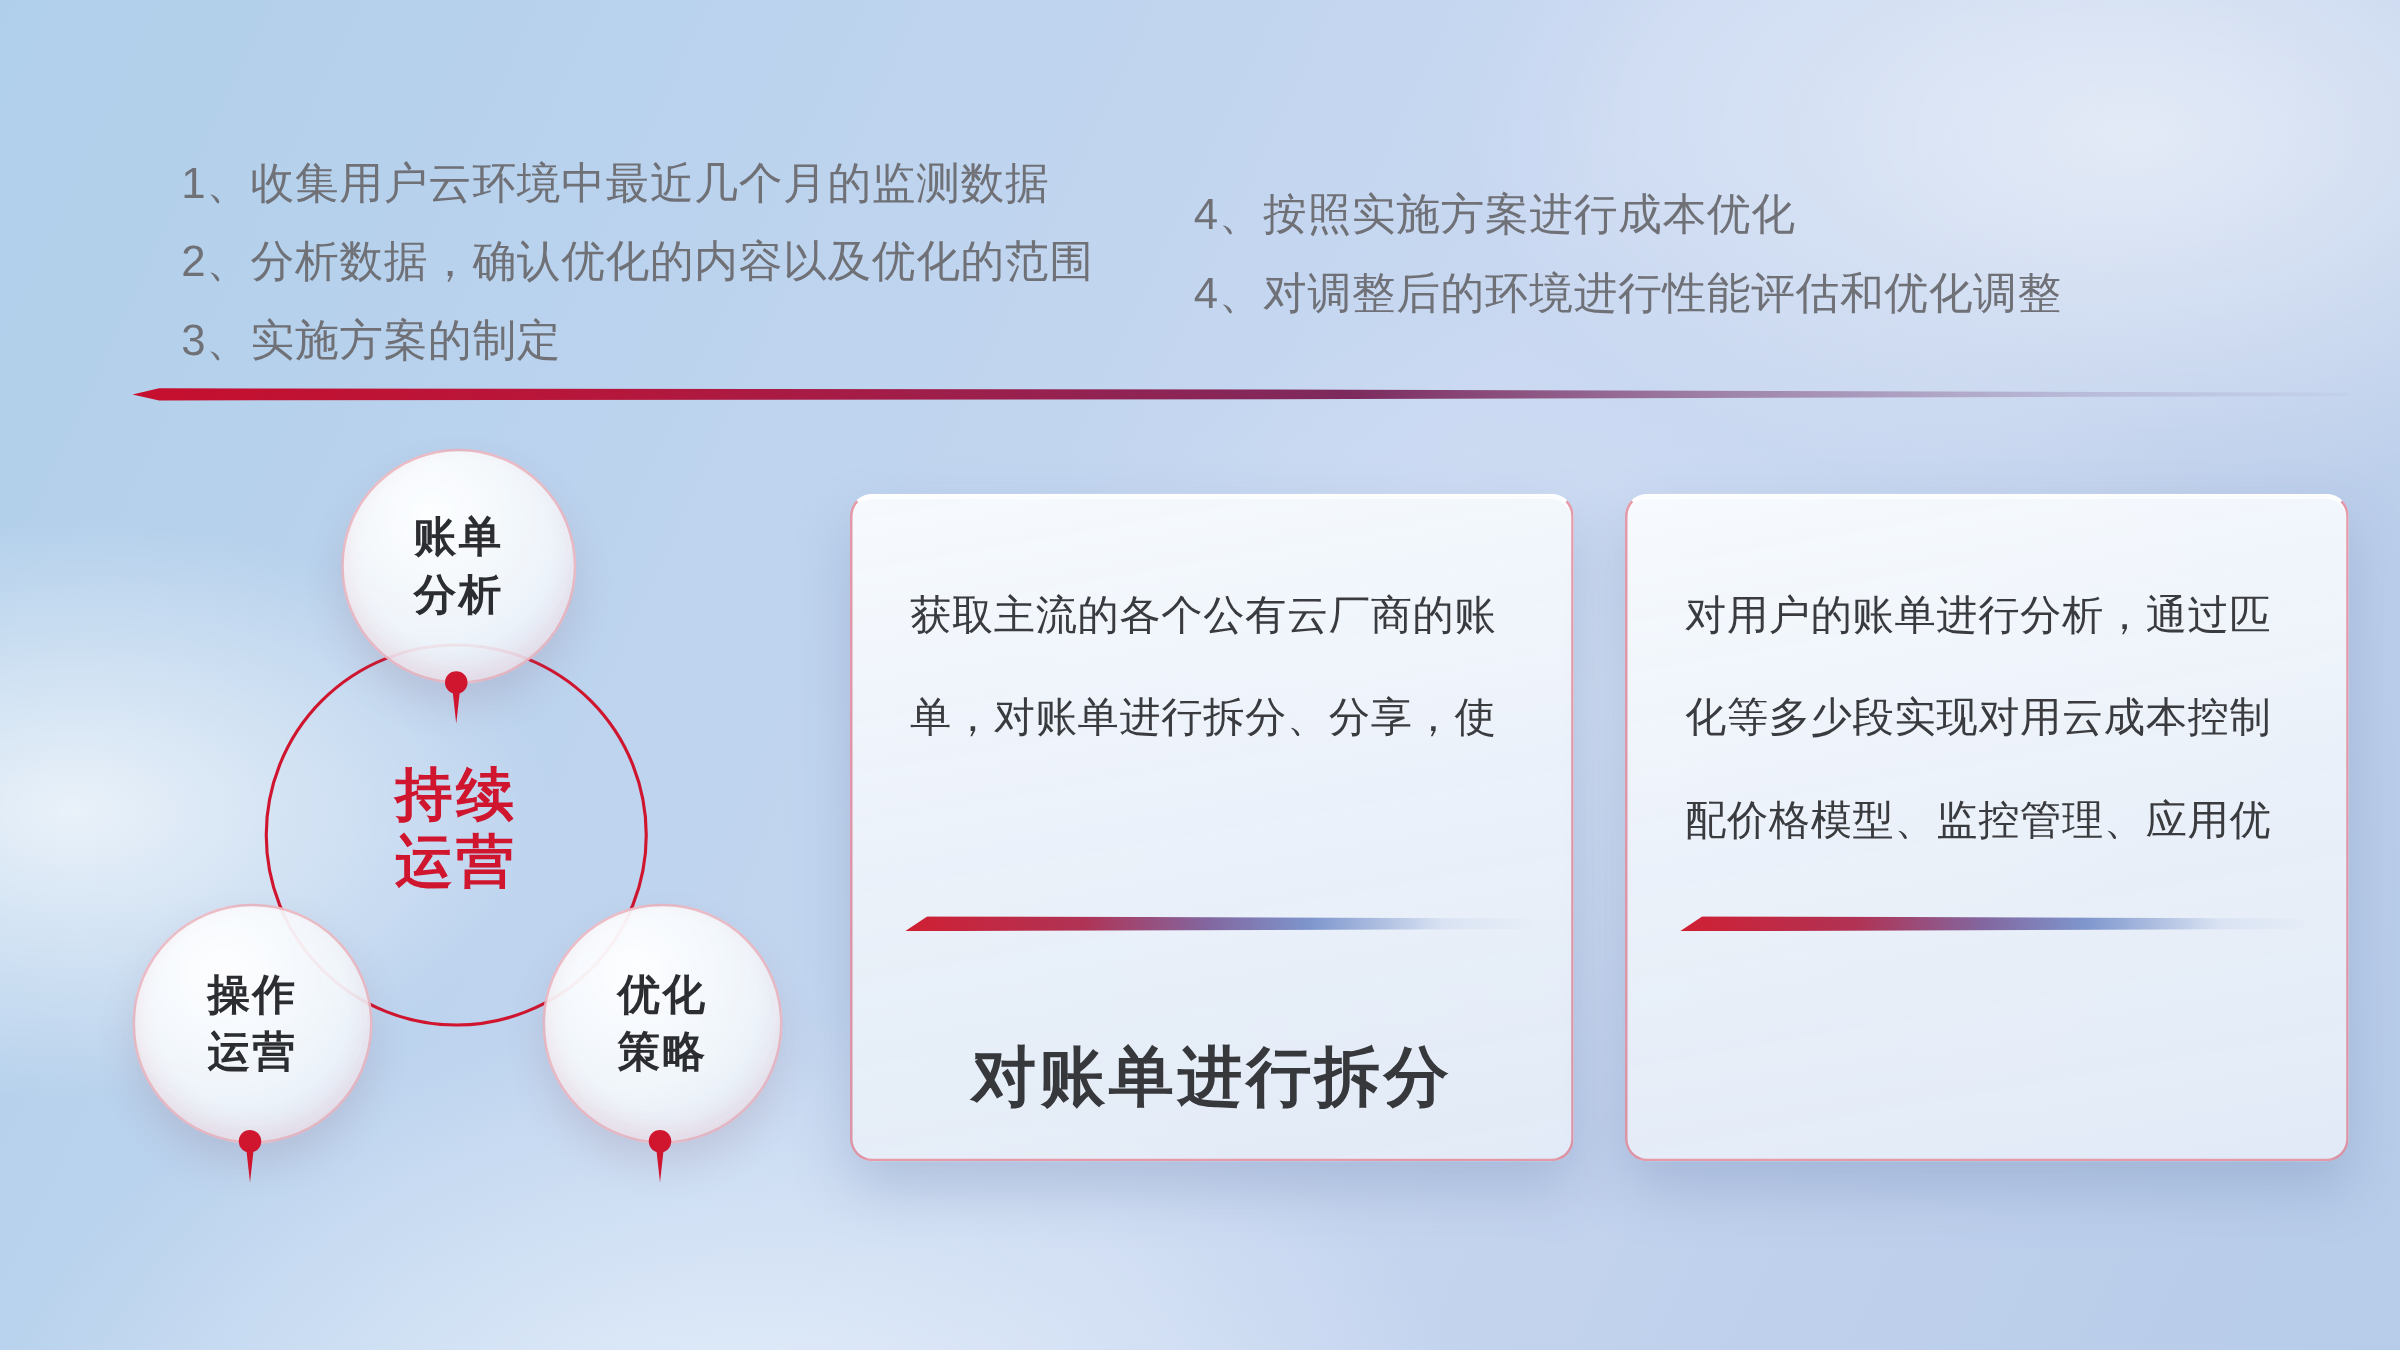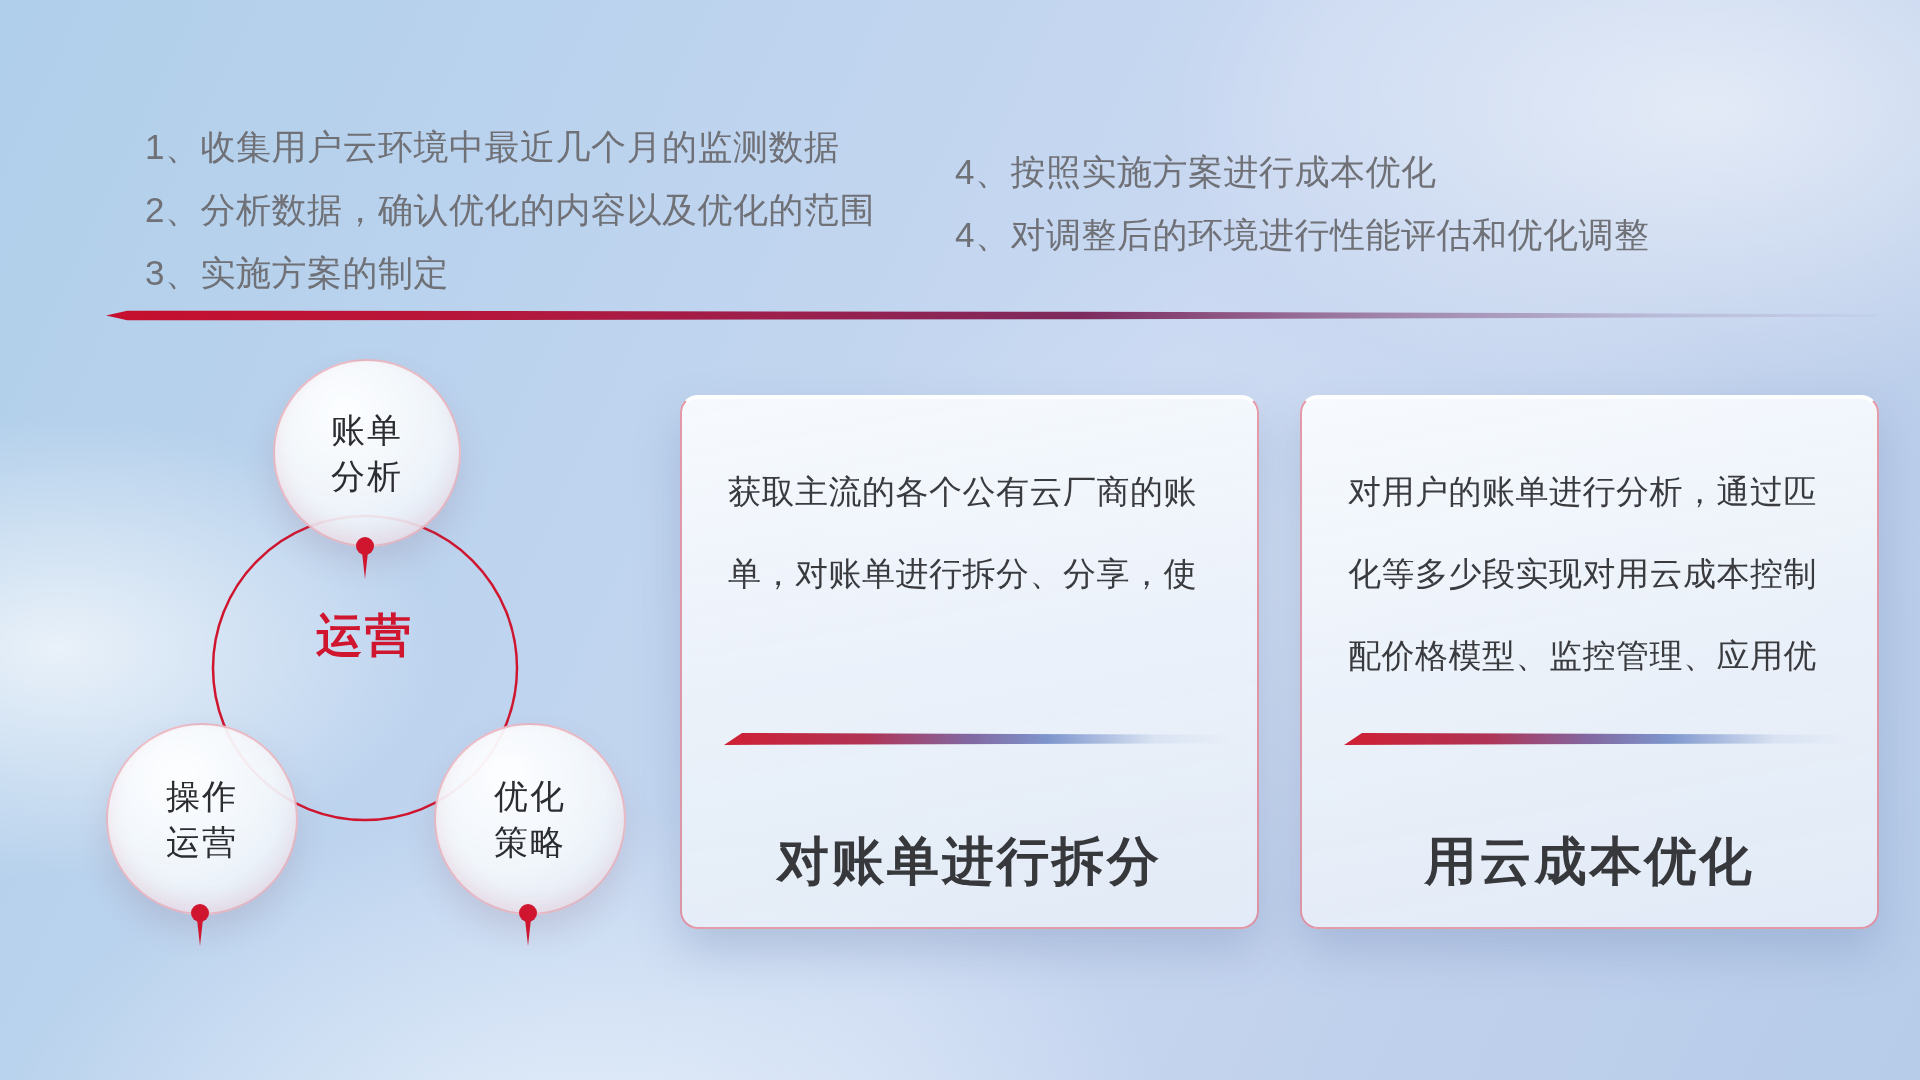--- a/index.html
+++ b/index.html
@@ -28,21 +28,21 @@
   }
   
   .ring-svg{position:absolute;left:90px;top:330px;}
   .node{
     position:absolute;border-radius:50%;
     display:flex;align-items:center;justify-content:center;text-align:center;
     background:radial-gradient(circle at 38% 28%, rgba(255,255,255,0.97) 0%, rgba(243,247,251,0.93) 52%, rgba(223,231,243,0.88) 100%);
     border:2px solid rgba(224,112,128,0.45);
     box-shadow:0 16px 30px rgba(130,90,110,0.16), inset 0 -10px 18px rgba(214,60,84,0.10);
   }
-  .node-label{font-size:34px;font-weight:400;color:#2c2d31;line-height:46px;letter-spacing:2px;}
+  .node-label{font-size:34px;font-weight:700;color:#2c2d31;line-height:46px;letter-spacing:2px;}
   .node-label span{display:block;}
   .center-label{
     position:absolute;left:265px;top:608px;width:200px;text-align:center;
     font-size:46px;font-weight:800;color:#d0152f;line-height:54px;letter-spacing:3px;
   }
   .center-label span{display:block;}
   .pin{position:absolute;width:18px;height:18px;border-radius:50%;background:#d0152f;}
   .pin::after{
     content:"";position:absolute;left:50%;top:15px;transform:translateX(-50%);
     width:0;height:0;border-left:3px solid transparent;border-right:3px solid transparent;
@@ -106,20 +106,21 @@
   </div>
 
   <div class="node" style="left:434px;top:723px;width:188px;height:188px">
     <div class="node-label">
       <span>优化</span>
       <span>策略</span>
     </div>
   </div>
 
   <div class="center-label">
+    <span>持续</span>
     <span>运营</span>
   </div>
 
   <div class="pin" style="left:356px;top:537px"></div>
   <div class="pin" style="left:191px;top:904px"></div>
   <div class="pin" style="left:519px;top:904px"></div>
 
   <div class="card" style="left:680px">
     <div class="card-body">
       <div class="card-line">获取主流的各个公有云厂商的账</div>
@@ -129,16 +130,15 @@
     <div class="card-title">对账单进行拆分</div>
   </div>
 
   <div class="card" style="left:1300px">
     <div class="card-body">
       <div class="card-line">对用户的账单进行分析，通过匹</div>
       <div class="card-line">化等多少段实现对用云成本控制</div>
       <div class="card-line">配价格模型、监控管理、应用优</div>
     </div>
     <div class="card-divider"></div>
-    <div class="card-title">用云成本优化</div>
   </div>
 
 </div>
 
 </body></html>

